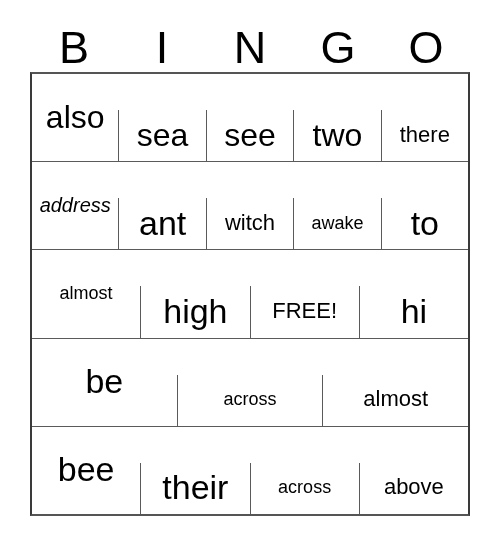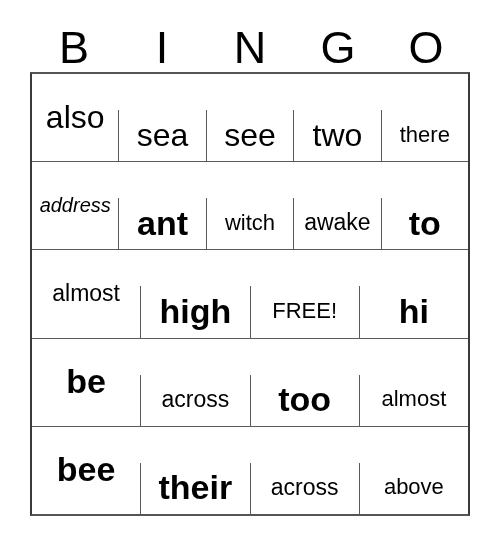--- a/index.html
+++ b/index.html
@@ -88,24 +88,24 @@
     width: 100%;
     text-align: center;
     line-height: 1;
     white-space: nowrap;
     color: #000000;
     
     transform: translateY(-1px);
   }
 
   
-  .fs-xl   { font-size: 34px; font-weight: bold; }
+  .fs-xl   { font-size: 34px; }
   .fs-lg   { font-size: 32px; }
   .fs-md   { font-size: 22px; }
-  .fs-sm   { font-size: 23px; }
+  .fs-sm   { font-size: 18px; }
   .fs-xs   { font-size: 20px; font-style: italic; }
 </style>
 </head>
 <body>
 
 <div id="bingo-card">
 
   <div id="header-row">
     <div class="header-letter">B</div>
     <div class="header-letter">I</div>
@@ -168,23 +168,20 @@
     </div>
 
     <div class="grid-row">
       <div class="grid-cell">
           <span class="cell-text fs-xl">be</span>
         </div>
       <div class="grid-cell">
           <span class="cell-text fs-sm">across</span>
         </div>
       <div class="grid-cell">
-          <span class="cell-text fs-xl">too</span>
-        </div>
-      <div class="grid-cell">
           <span class="cell-text fs-md">almost</span>
         </div>
     </div>
 
     <div class="grid-row">
       <div class="grid-cell">
           <span class="cell-text fs-xl">bee</span>
         </div>
       <div class="grid-cell">
           <span class="cell-text fs-xl">their</span>

